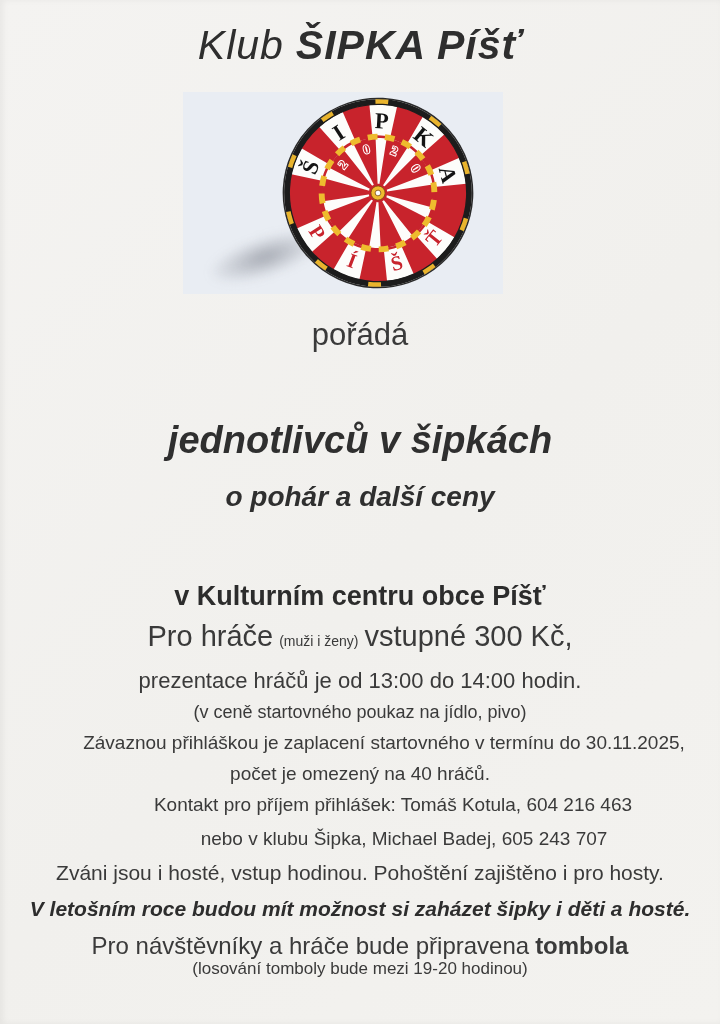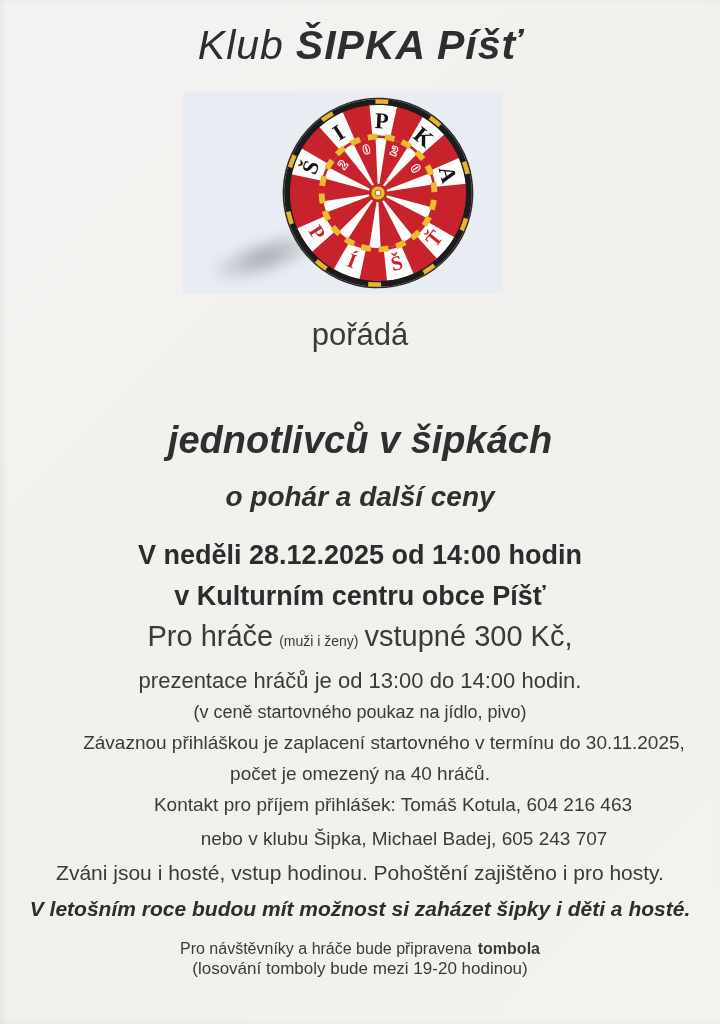--- a/index.html
+++ b/index.html
@@ -46,21 +46,21 @@
   .entry       { top:620px; font-size:29px; }
   .entry .small{ font-size:14px; margin:0 6px; }
   .prez        { top:668px; font-size:22px; }
   .incl        { top:702px; font-size:18px; }
   .reg         { top:732px; font-size:19px;margin-left:24px; }
   .cap         { top:763px; font-size:19px; }
   .contact1    { top:794px; font-size:19px;padding-left:33px; }
   .contact2    { top:828px; font-size:19px;margin-left:44px; }
   .guests      { top:861px; font-size:21px; }
   .kids        { top:897px; font-size:21px; font-weight:700; font-style:italic; color:#2d2d2d; }
-  .raffle      { top:932px; font-size:16px;margin-top:8px; }
+  .raffle      { top:932px; font-size:24px; }
   .raffle .bold{ font-weight:700; margin-left:6px; }
   .rnote       { top:959px; font-size:17px; }
 </style>
 </head>
 <body>
 
 <div class="page">
 
   <div class="line title">
     <span class="prefix">Klub</span><span class="name">ŠIPKA Píšť</span>
@@ -139,21 +139,20 @@
         </g>
       </g>
     </svg>
   </div>
 
   <div class="line organizer">pořádá</div>
 
   <div class="line headline2">jednotlivců v šipkách</div>
   <div class="line subtitle">o pohár a další ceny</div>
 
-  <div class="line when">V neděli 28.12.2025 od 14:00 hodin</div>
   <div class="line where">v Kulturním centru obce Píšť</div>
 
   <div class="line entry">
     <span>Pro hráče</span><span class="small">(muži i ženy)</span><span>vstupné 300 Kč,</span>
   </div>
 
   <div class="line prez">prezentace hráčů je od 13:00 do 14:00 hodin.</div>
   <div class="line incl">(v ceně startovného poukaz na jídlo, pivo)</div>
   <div class="line reg">Závaznou přihláškou je zaplacení startovného v termínu do 30.11.2025,</div>
   <div class="line cap">počet je omezený na 40 hráčů.</div>

